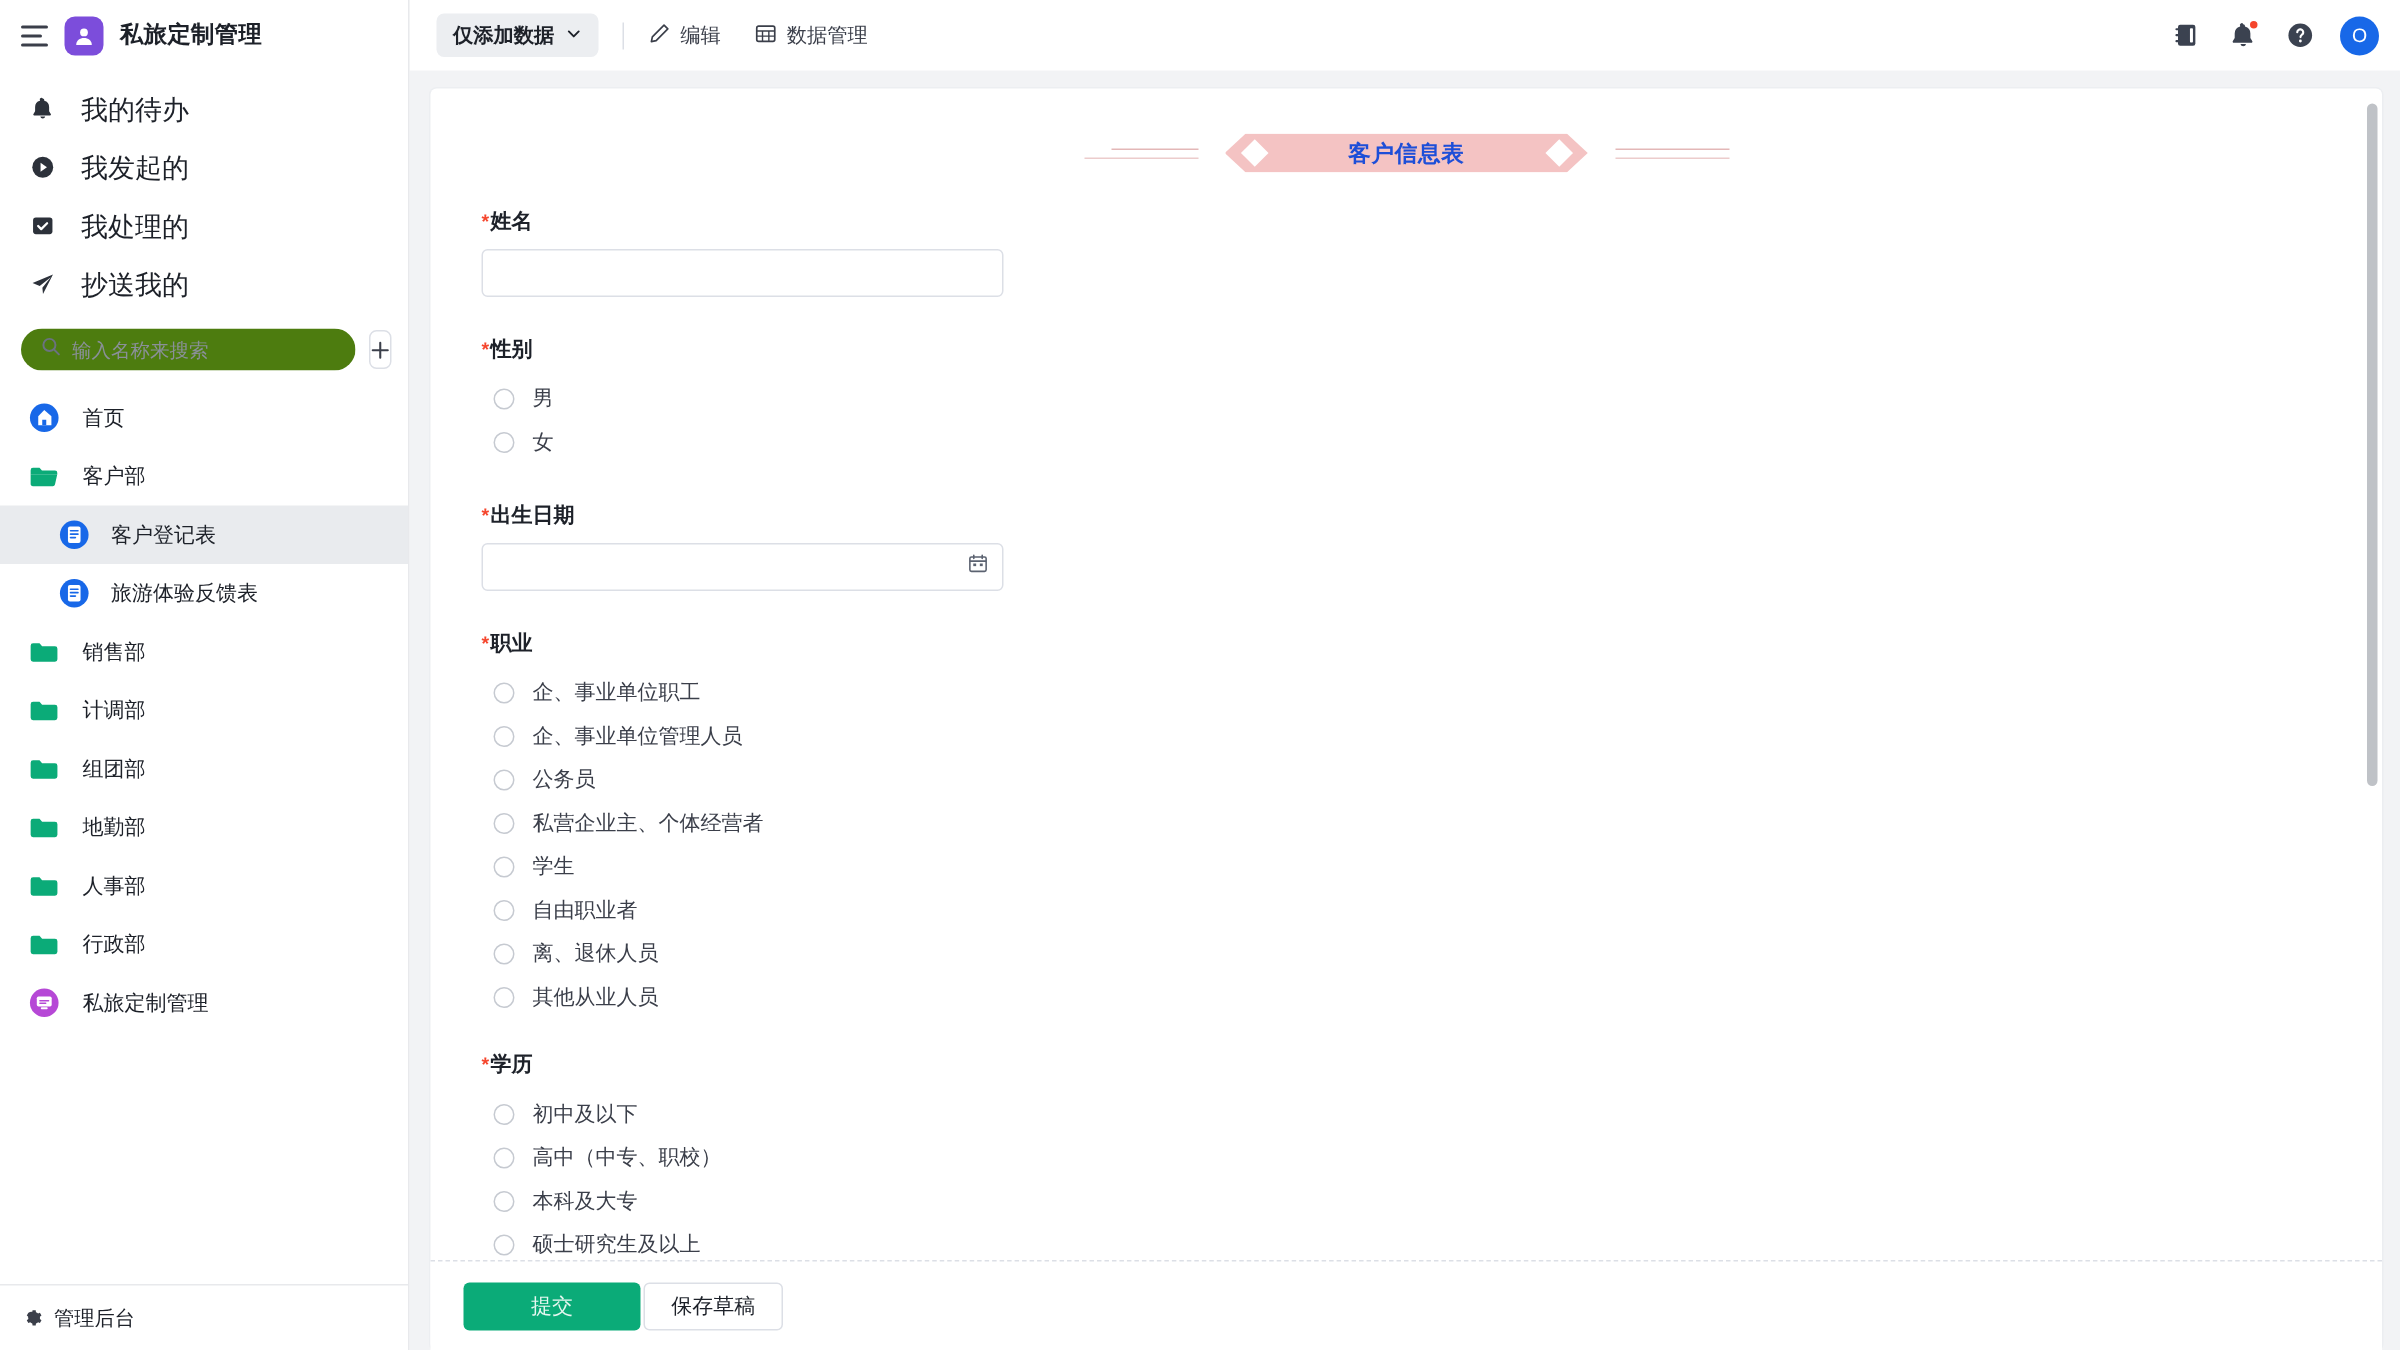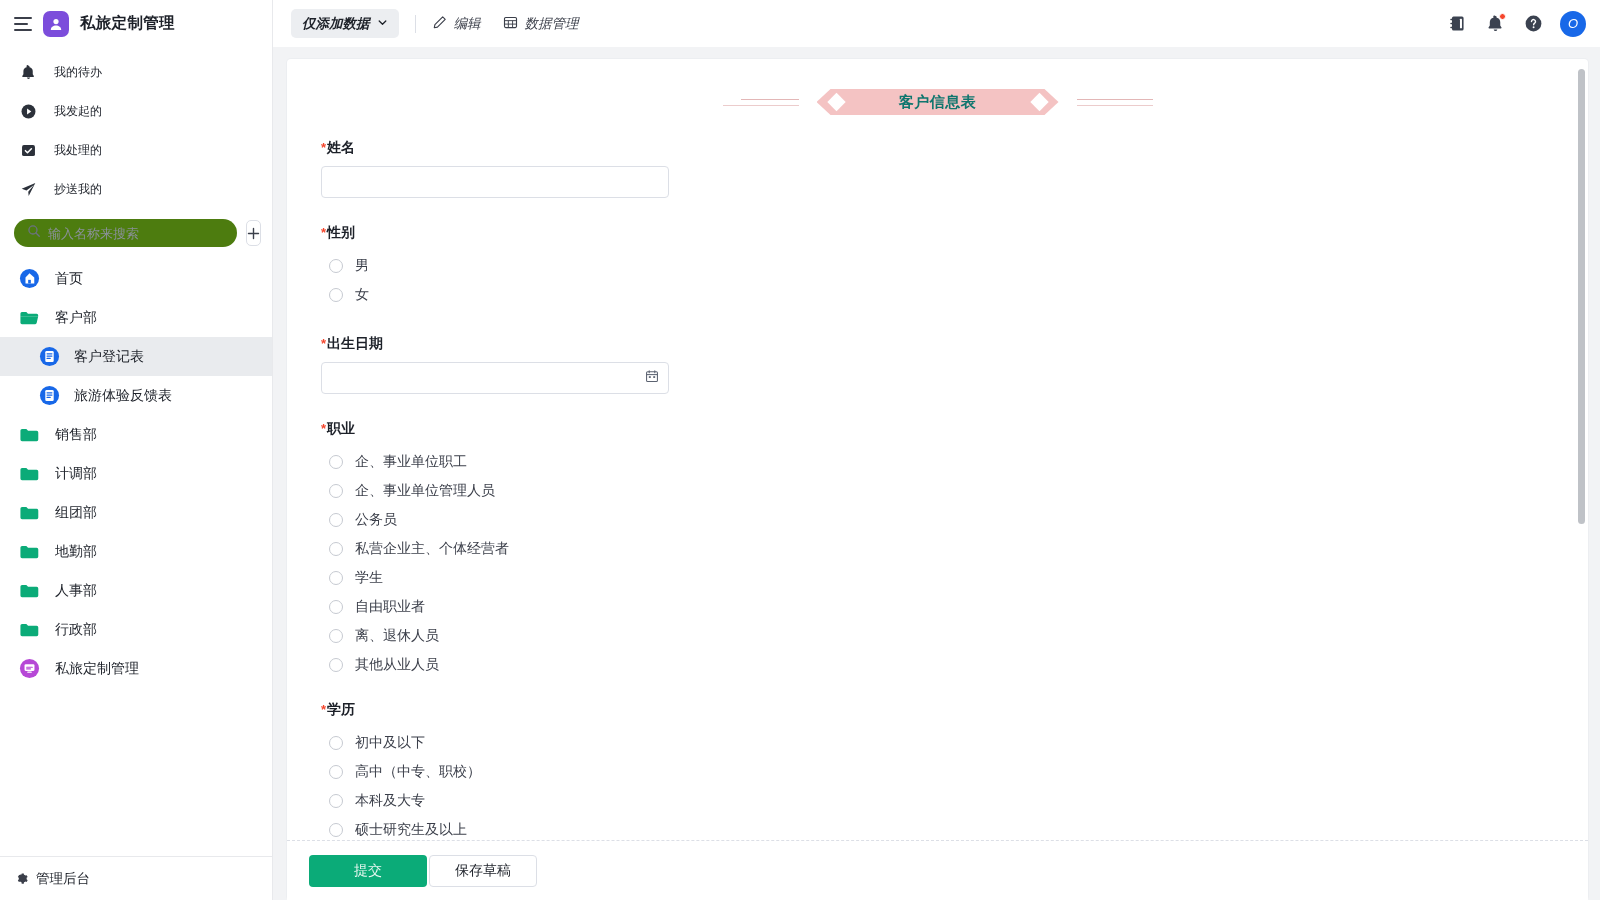--- a/index.html
+++ b/index.html
@@ -33,21 +33,21 @@
     width: 26px; height: 26px; border-radius: 7px;
     background: #7c4ddb; display:flex; align-items:center; justify-content:center;
     flex: 0 0 auto;
   }
   .brand-name { font-size: 15.5px; font-weight: 700; color: #1d2129; letter-spacing: .3px; }
 
   .nav-top { padding: 6px 0 4px 0; }
   .nav-item {
     height: 39px; display: flex; align-items: center;
     padding-left: 18px; gap: 16px; cursor: pointer;
-    font-size: 12px; color: #1d2129;
+    font-size: 18px; color: #1d2129;
   }
   .nav-ico { width: 20px; height: 20px; display:flex; align-items:center; justify-content:center; flex:0 0 auto; }
 
   .search-row { display:flex; align-items:center; gap:9px; padding: 6px 14px 10px 14px; }
   .search-box {
     flex: 1; height: 28px; background: #4d7c0f; border-radius: 14px;
     display:flex; align-items:center; gap:7px; padding: 0 12px;
     border: 1px solid transparent;
   }
   .search-box input {
@@ -73,21 +73,21 @@
   .sidebar-foot {
     height: 44px; border-top:1px solid #e8e9ec;
     display:flex; align-items:center; gap:8px; padding-left: 14px;
     font-size: 13.5px; color:#1d2129; cursor:pointer;
   }
 
   
   .main { flex:1; height:900px; display:flex; flex-direction:column; background:#f2f3f5; }
   .topbar {
     height: 47px; background:#fff; display:flex; align-items:center;
-    padding: 0 14px 0 18px; gap: 0; font-style: italic;
+    padding: 0 14px 0 18px; gap: 0;
   }
   .mode-pill {
     height: 29px; background:#eceef1; border-radius:5px;
     display:flex; align-items:center; gap:7px; padding: 0 11px;
     font-size:13.5px; font-weight:700; color:#1d2129; cursor:pointer;
   }
   .tb-divider { width:1px; height:18px; background:#dcdfe6; margin: 0 16px; }
   .tb-action {
     display:flex; align-items:center; gap:7px; font-size:13.5px;
     color:#3b3f4a; cursor:pointer; margin-right: 22px; text-align: center;
@@ -125,21 +125,21 @@
   .banner-lines.left span:nth-child(1){ margin-left: 18px; }
   .banner-lines.right span:nth-child(2){ margin-right: 0px; }
   .banner-gap { width: 18px; }
   .ribbon {
     position:relative; height: 26px; width: 242px;
     background:#f4c3c3;
     clip-path: polygon(0% 50%, 14px 0%, calc(100% - 14px) 0%, 100% 50%, calc(100% - 14px) 100%, 14px 100%);
     display:flex; align-items:center; justify-content:center;
   }
   .ribbon .title {
-    font-size: 15px; font-weight:700; color:#0f766e; letter-spacing: .5px;
+    font-size: 15px; font-weight:700; color:#1d4ed8; letter-spacing: .5px;
   }
   .ribbon .diamond {
     position:absolute; top:50%; width:13px; height:13px; background:#fff;
     transform: translateY(-50%) rotate(45deg);
   }
   .ribbon .diamond.l { left: 13px; }
   .ribbon .diamond.r { right: 13px; }
 
   .fields { padding: 24px 0 0 34px; }
   .field { margin-bottom: 0; }
@@ -176,21 +176,21 @@
   .form-foot {
     height: 60px; border-top:1px dashed #dcdfe6;
     display:flex; align-items:center; gap: 2px; padding-left: 22px;
     background:#fff;
   }
   .btn-primary {
     width: 118px; height: 32px; border-radius:4px; background:#0bab78;
     color:#e6f7f0; font-size:14px; border:none; cursor:pointer; font-family:inherit;
   }
   .btn-ghost {
-    width: 108px; height: 32px; border-radius:4px; background:#fff;
+    width: 93px; height: 32px; border-radius:4px; background:#fff;
     color:#1d2129; font-size:14px; border:1px solid #dcdfe6; cursor:pointer; font-family:inherit;
   }
 </style>
 </head>
 <body>
 
 <div class="app">
 
   <aside class="sidebar">
 

